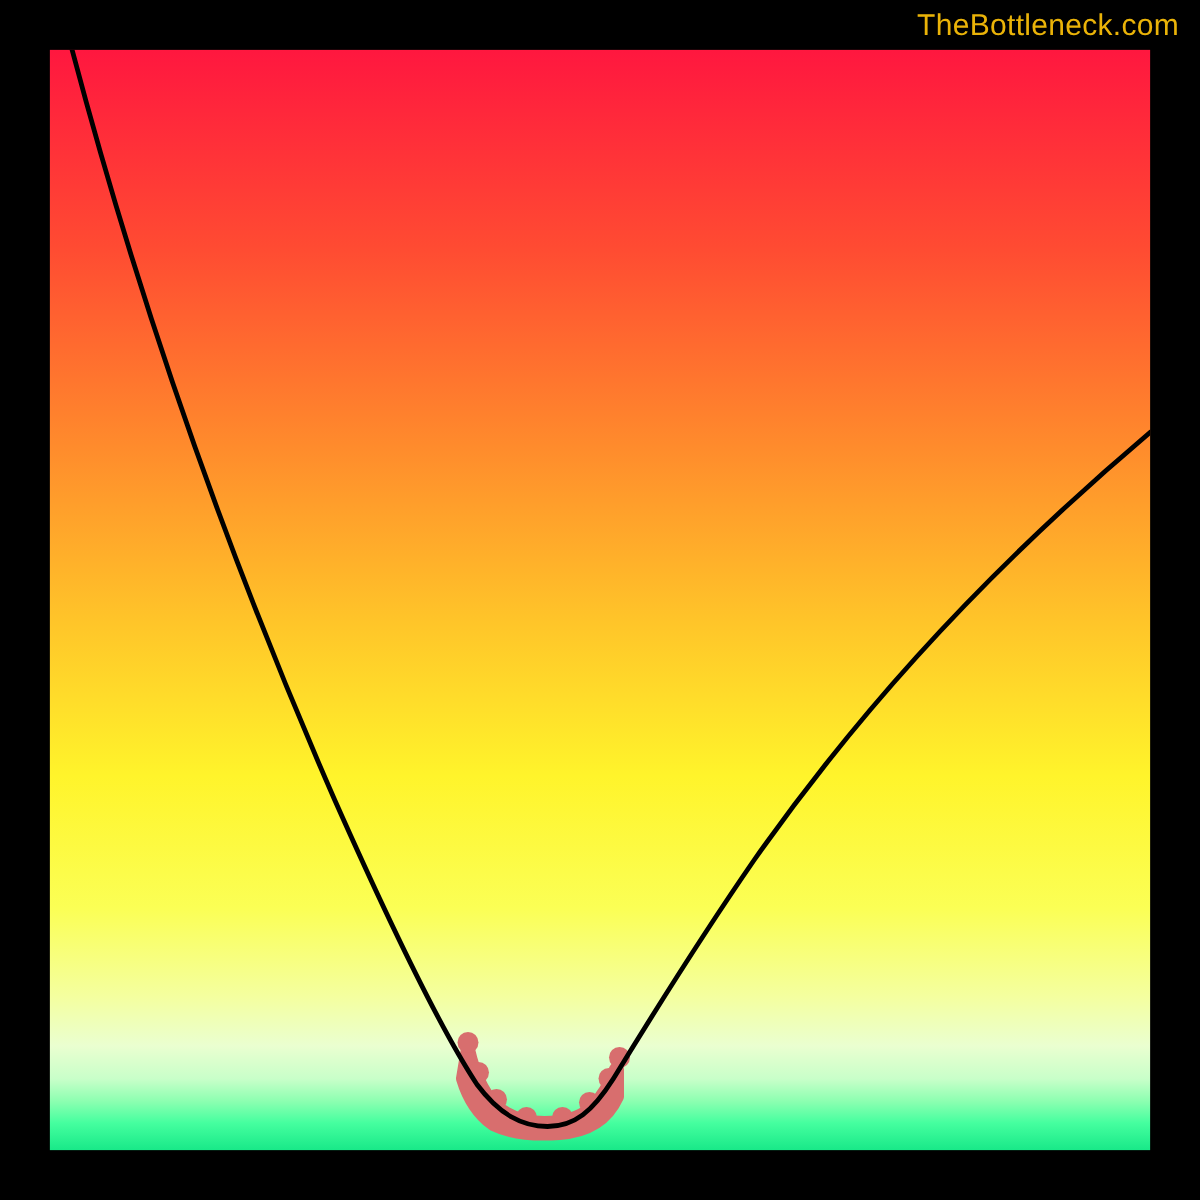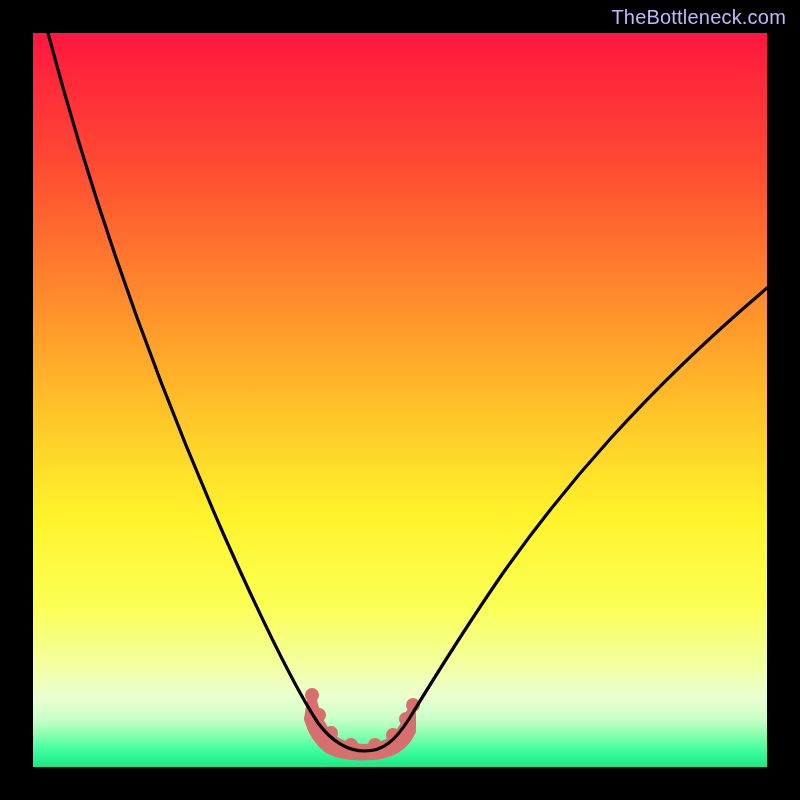--- a/index.html
+++ b/index.html
@@ -40,21 +40,21 @@
   }
   .curve svg {
     display: block;
     width: 100%;
     height: 100%;
   }
   .watermark {
     position: absolute;
     top: 6px;
     right: 14px;
-    color: #c4b5fd;
+    color: #eab308;
     font-size: 20px;
     letter-spacing: 0.2px;
     user-select: none;
   }
 </style>
 </head>
 <body>
 
 <div class="frame">
 

